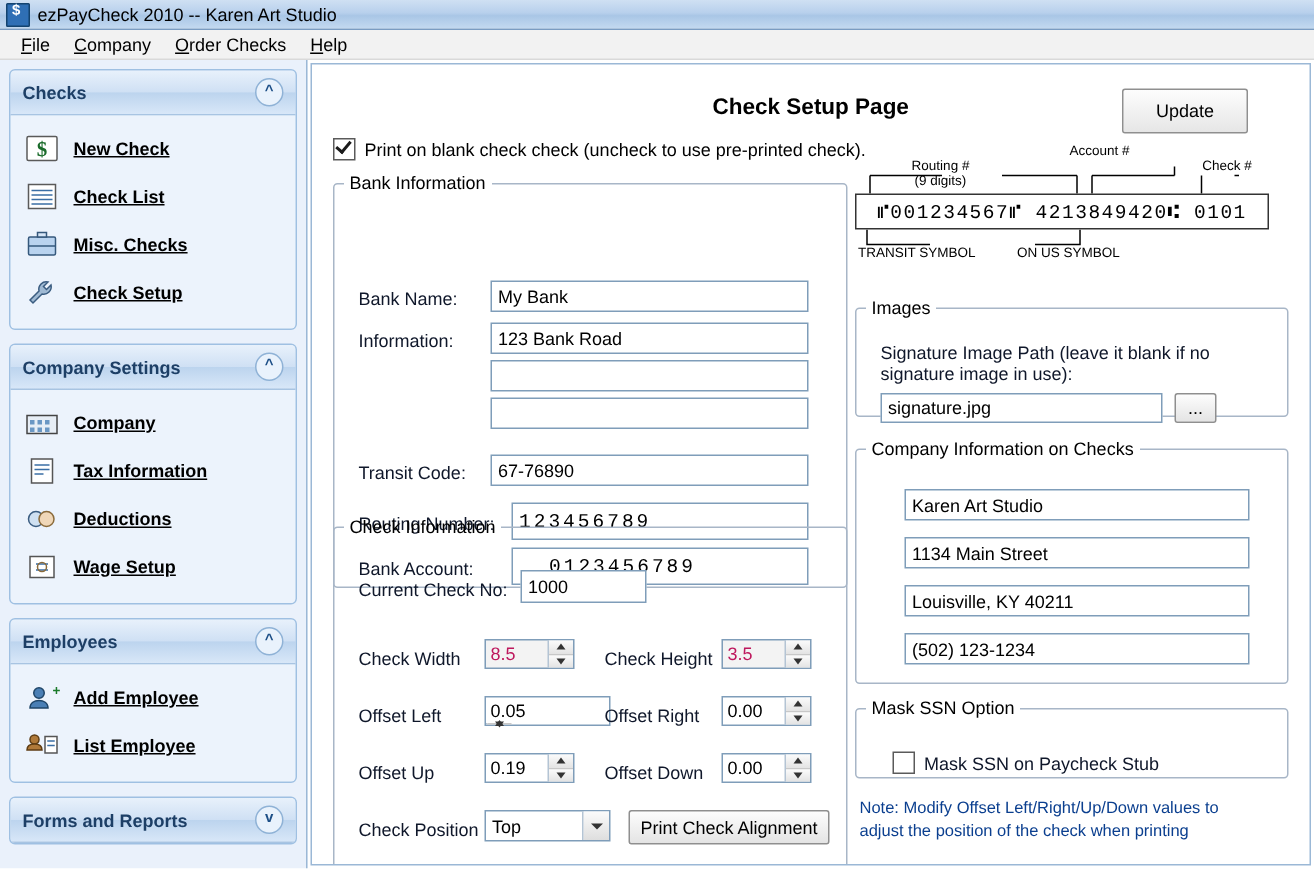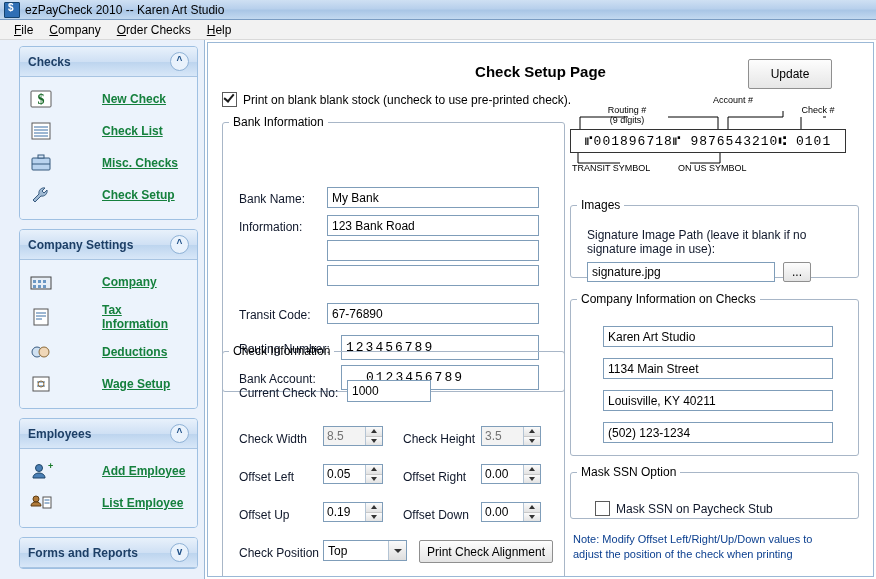--- a/index.html
+++ b/index.html
@@ -67,21 +67,21 @@
     display: flex;
     height: 539px;
     box-sizing: border-box;
   }
   
   .sidebar {
     width: 205px;
     background: #eaf1fb;
     border-right: 1px solid #9bb8d6;
     box-sizing: border-box;
-    padding: 6px 6px 0 19px;
+    padding: 6px 6px 0 6px;
     overflow: hidden;
   }
   .panel {
     margin-bottom: 9px;
     border: 1px solid #9fc0e2;
     border-radius: 4px;
     background: #dbe8f7;
     overflow: hidden;
   }
   .panel-header {
@@ -121,25 +121,24 @@
   }
   .nav-icon {
     width: 26px; height: 22px;
     margin-right: 8px;
     flex: 0 0 26px;
     display: flex;
     align-items: center;
     justify-content: center;
   }
   .nav-label {
-    color: #15803d;
+    color: #000000;
     text-decoration: underline;
     font-size: 12px;
     font-weight: bold;
-    margin-left: 40px;
   }
   
   .content {
     flex: 1;
     position: relative;
     background: #ffffff;
     border: 1px solid #9bb8d6;
     margin: 2px;
     box-sizing: border-box;
     overflow: hidden;
@@ -232,21 +231,21 @@
     outline: none;
     flex: 1;
     font-size: 12px;
     padding: 1px 3px;
     width: 100%;
     background: transparent;
     font-family: "Liberation Sans", sans-serif;
     color: #000;
   }
   .spin.disabled { background: #f3f3f3; }
-  .spin.disabled input { color: #737373; }
+  .spin.disabled input { color: #be185d; }
   .spin-btns {
     width: 16px;
     display: flex;
     flex-direction: column;
     border-left: 1px solid #b4c4d4;
   }
   .spin-btns div {
     flex: 1;
     background: linear-gradient(to bottom,#fbfbfb,#e3e3e3);
     position: relative;
@@ -487,21 +486,21 @@
   </div>
 
   <div class="content">
 
     <div class="page-title">Check Setup Page</div>
 
     <button class="update-btn">Update</button>
 
     <div class="chk-row">
       <span class="cbox checked"></span>
-      <span>Print on blank blank stock (uncheck to use pre-printed check).</span>
+      <span>Print on blank check check (uncheck to use pre-printed check).</span>
     </div>
 
     <fieldset class="grp" style="left:14px; top:72px; width:341px; height:275px;">
       <legend>Bank Information</legend>
 
       <span class="lbl" style="left:16px; top:63px;">Bank Name:</span>
       <input class="tb" style="left: 104px; top: 58px; width: 212px; height: 21px;" value="My Bank">
 
       <span class="lbl" style="left:16px; top:91px;">Information:</span>
       <input class="tb" style="left: 104px; top: 86px; width: 212px; height: 21px;" value="123 Bank Road">
@@ -544,21 +543,21 @@
           <div>
               <span class="arrow-up"></span>
             </div>
           <div>
               <span class="arrow-dn"></span>
             </div>
         </div>
       </div>
 
       <span class="lbl" style="left:16px; top:112px;">Offset Left</span>
-      <div class="spin" style="left:100px; top:106px; width:60px; height:20px;">
+      <div class="spin" style="left:100px; top:106px; width:84px; height:20px;flex-direction:column;">
         <input value="0.05" style="">
         <div class="spin-btns">
           <div>
               <span class="arrow-up"></span>
             </div>
           <div>
               <span class="arrow-dn"></span>
             </div>
         </div>
       </div>
@@ -616,21 +615,21 @@
     </div>
     <div class="micr-label" style="left:480px; top:52px; width:90px;">Account #</div>
     <div class="micr-label" style="left:580px; top:62px; width:60px;">Check #</div>
 
     <svg style="position:absolute; left:360px; top:60px; width:280px; height:28px;">
       <path d="M12,14 L12,28 M12,14 L60,14 M100,14 L150,14 M150,14 L150,28" stroke="#000" fill="none"></path>
       <path d="M160,14 L215,14 M160,14 L160,28 M255,14 L258,14" stroke="#000" fill="none"></path>
       <path d="M233,14 L233,28 M215,8 L215,14" stroke="#000" fill="none"></path>
     </svg>
 
-    <div class="micr-box" style="left:362px; top:86px; width:276px; height:24px;">⑈001896718⑈ 9876543210⑆ 0101</div>
+    <div class="micr-box" style="left:362px; top:86px; width:276px; height:24px;">⑈001234567⑈ 4213849420⑆ 0101</div>
 
     <svg style="position:absolute; left:362px; top:110px; width:276px; height:14px;">
       <path d="M8,0 L8,10 L50,10" stroke="#000" fill="none"></path>
       <path d="M150,0 L150,10 L120,10" stroke="#000" fill="none"></path>
     </svg>
     <div class="micr-label" style="left:364px; top:120px; width:120px; text-align:left;">TRANSIT SYMBOL</div>
     <div class="micr-label" style="left:470px; top:120px; width:120px; text-align:left;">ON US SYMBOL</div>
 
     <fieldset class="grp" style="left:362px; top:155px; width:287px; height:78px;">
       <legend>Images</legend>

